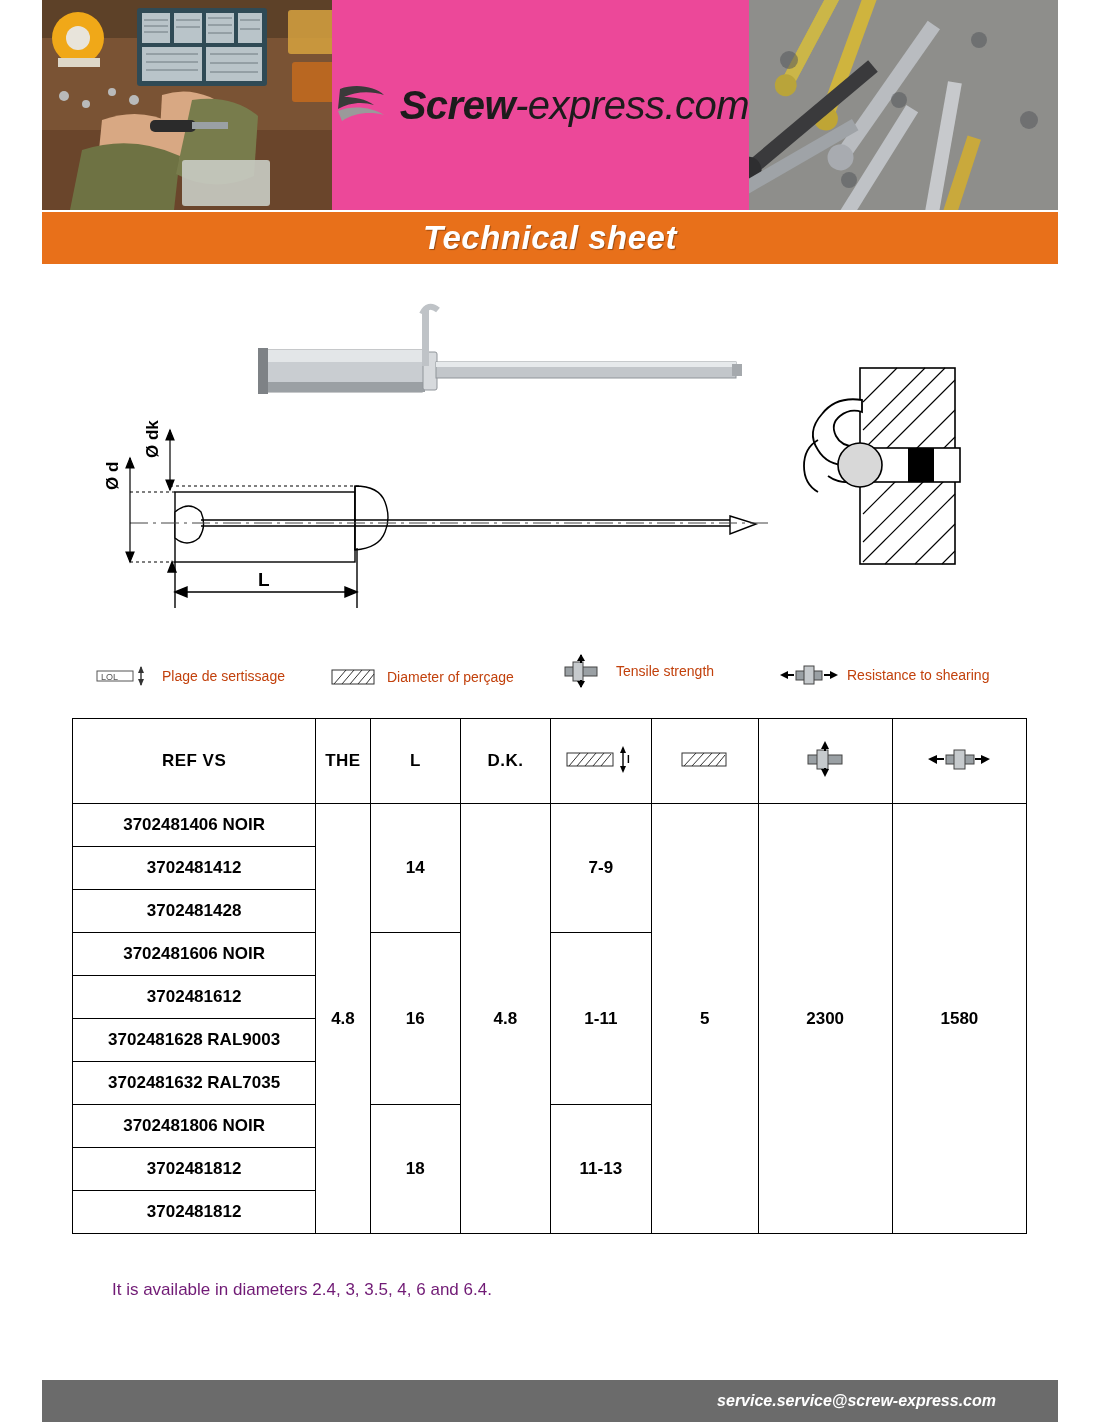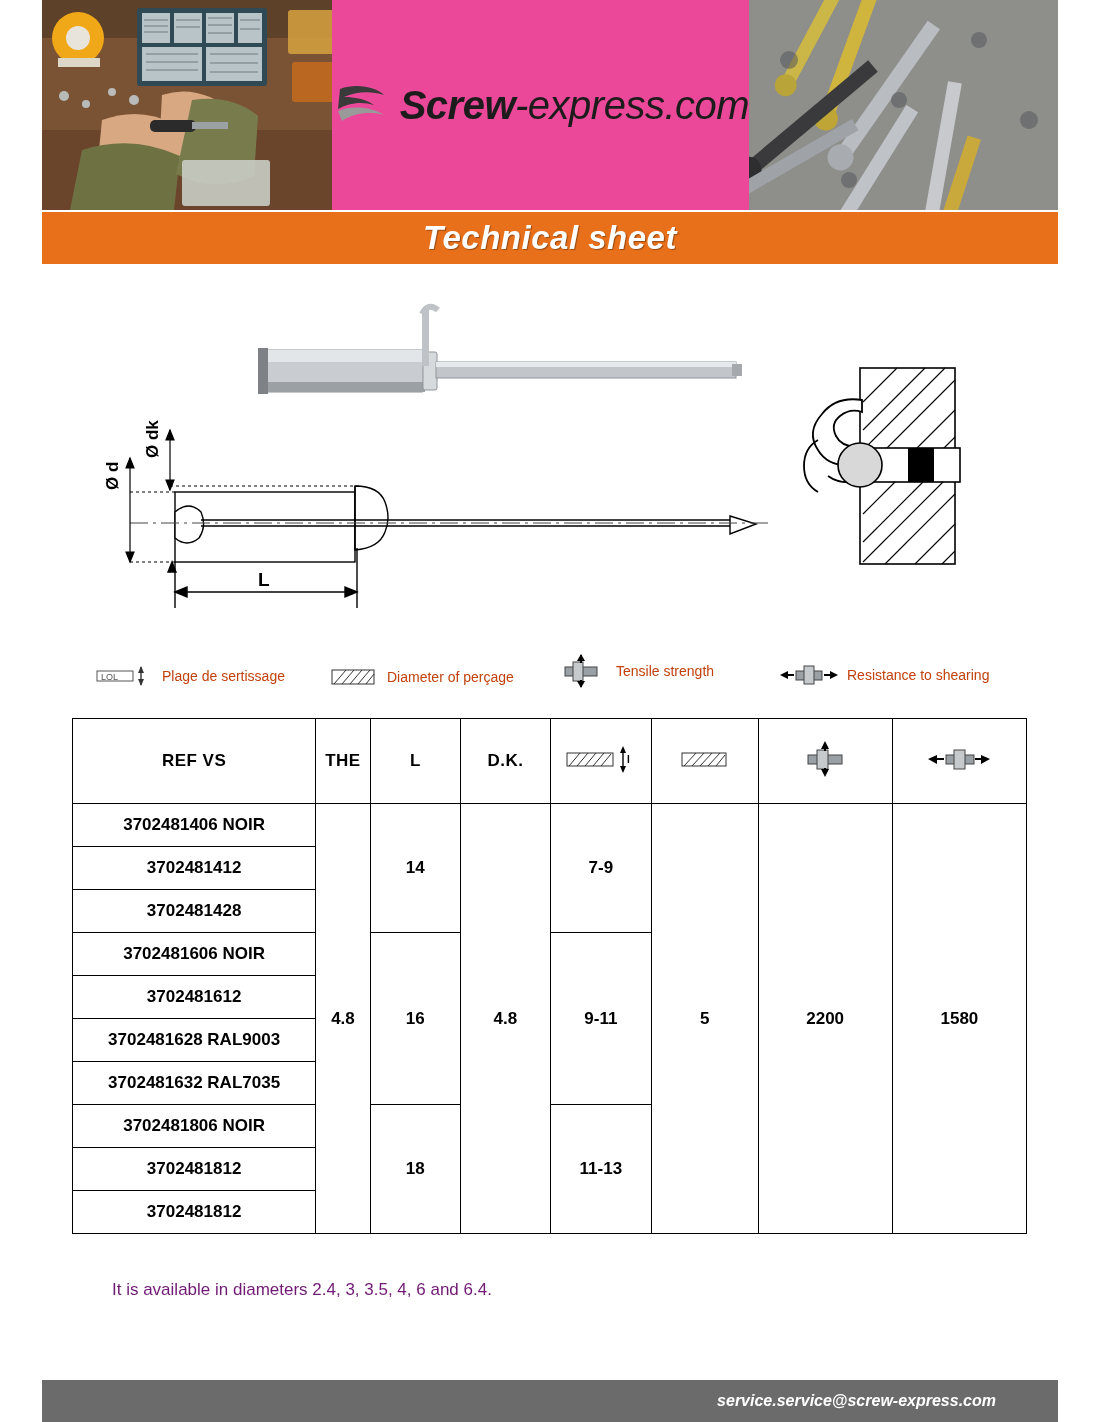--- a/index.html
+++ b/index.html
@@ -521,33 +521,33 @@
     </tr>
   </thead>
   <tbody>
     <tr>
       <td class="ref-cell">3702481406 NOIR</td>
       <td class="val" rowspan="10">4.8</td>
       <td class="val" rowspan="3">14</td>
       <td class="val" rowspan="10">4.8</td>
       <td class="val" rowspan="3">7-9</td>
       <td class="val" rowspan="10">5</td>
-      <td class="val" rowspan="10">2200</td>
+      <td class="val" rowspan="10">2300</td>
       <td class="val" rowspan="10">1580</td>
     </tr>
     <tr>
       <td class="ref-cell">3702481412</td>
     </tr>
     <tr>
       <td class="ref-cell">3702481428</td>
     </tr>
     <tr>
       <td class="ref-cell">3702481606 NOIR</td>
       <td class="val" rowspan="4">16</td>
-      <td class="val" rowspan="4">9-11</td>
+      <td class="val" rowspan="4">1-11</td>
     </tr>
     <tr>
       <td class="ref-cell">3702481612</td>
     </tr>
     <tr>
       <td class="ref-cell">3702481628 RAL9003</td>
     </tr>
     <tr>
       <td class="ref-cell">3702481632 RAL7035</td>
     </tr>

